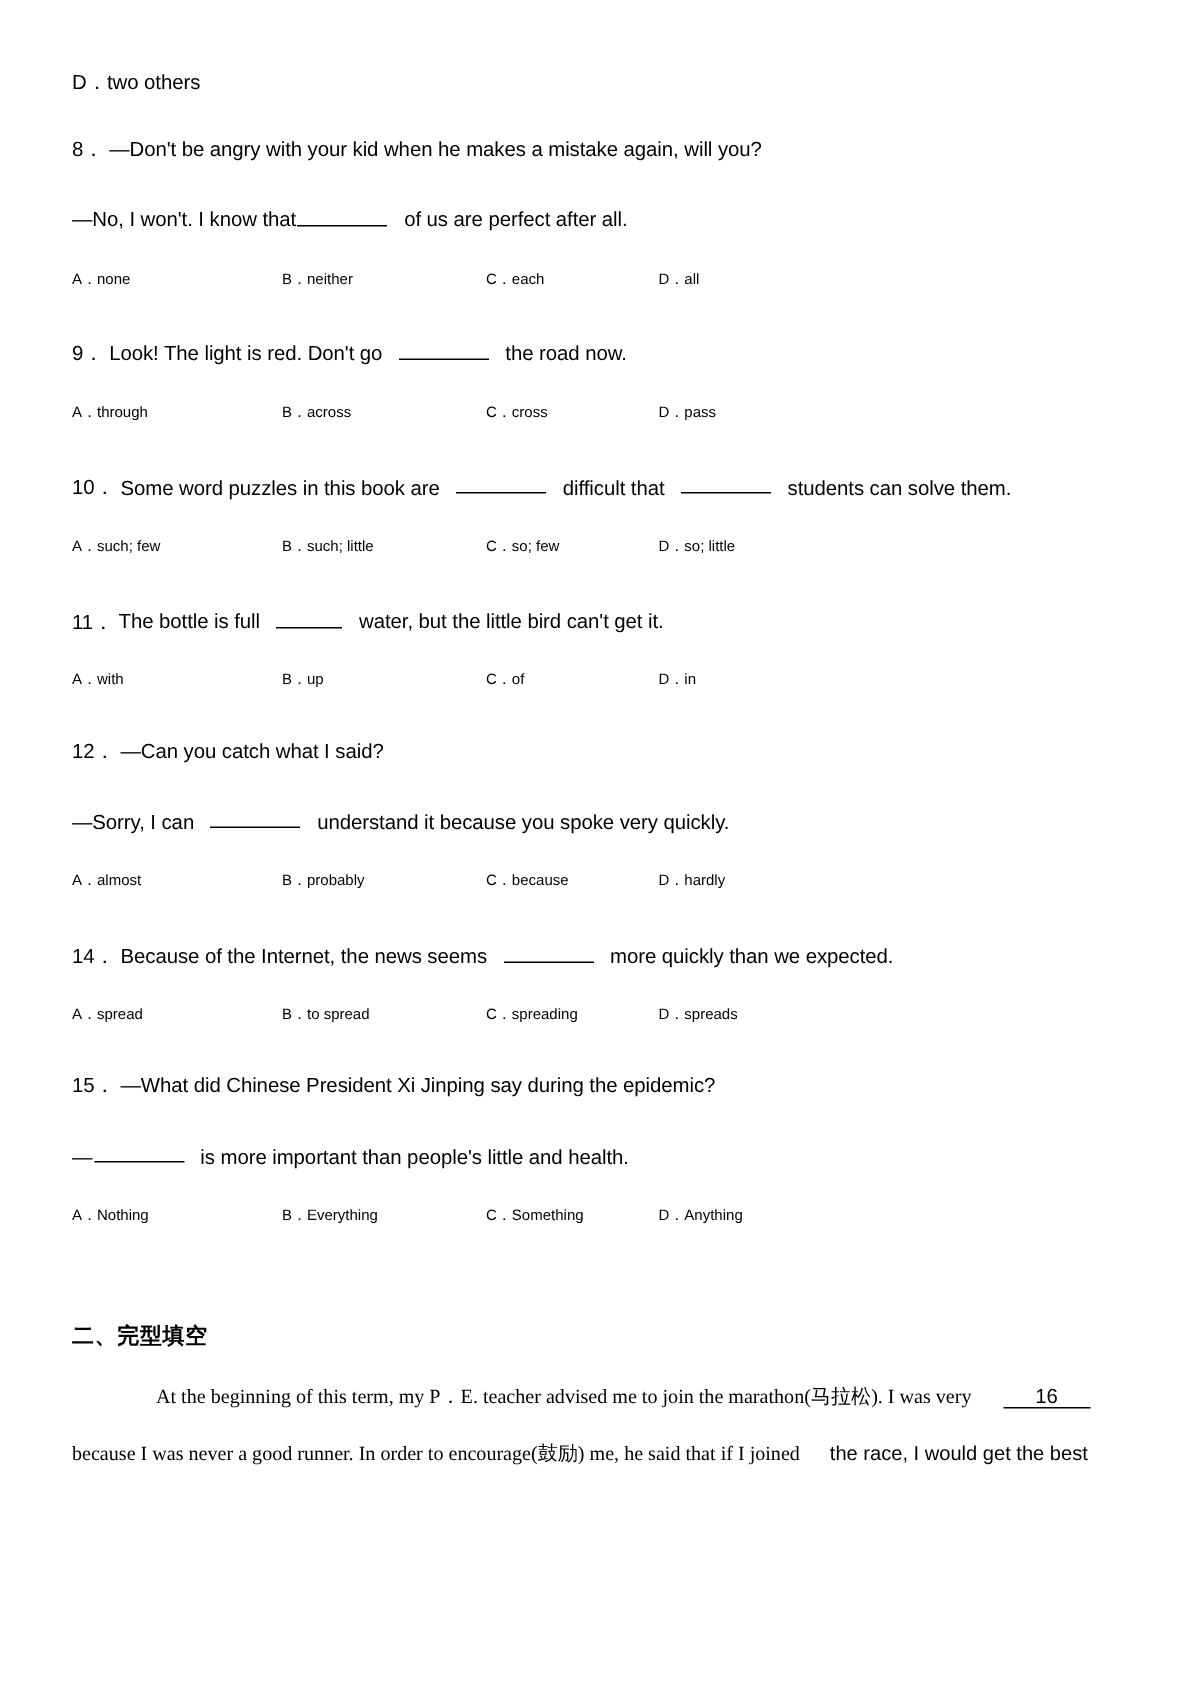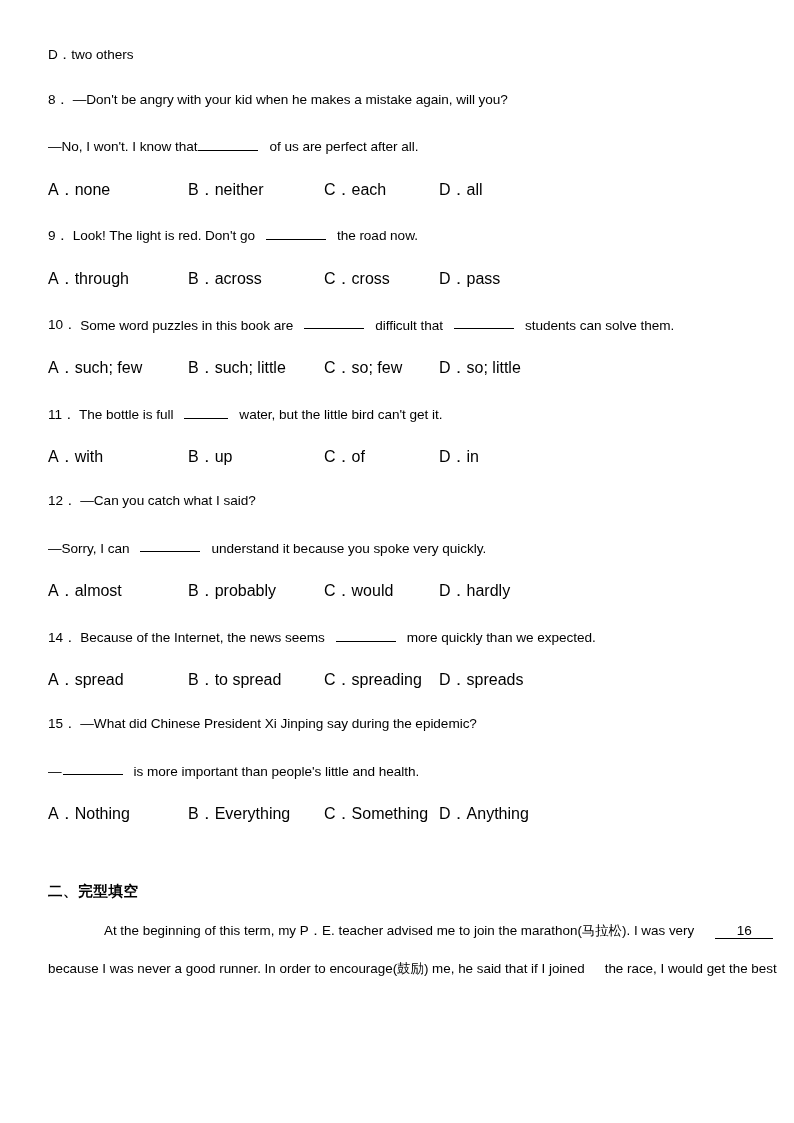--- a/index.html
+++ b/index.html
@@ -34,21 +34,21 @@
   }
   .line.stem { }
   .qnum {
     display: inline-block;
   }
 
   
   .opts {
     height: 44.6px;
     position: relative;
-    font-size: 16px;
+    font-size: 10px;
     line-height: 1;
   }
   .opt {
     position: absolute;
     top: 0;
     white-space: nowrap;
   }
   .opt-a { left: 0px; }
   .opt-b { left: 140px; }
   .opt-c { left: 276px; text-align: center; }
@@ -94,21 +94,21 @@
     height: 38px;
     white-space: nowrap;
   }
   .indent {
     display: inline-block;
     width: 56px;
   }
   .gap-sm { display: inline-block; width: 10px; }
   .gap-md { display: inline-block; width: 20px; }
   .cjk {
-    font-family: Liberation Sans, sans-serif;
+    font-family: Liberation Serif, serif;
   }
 </style>
 </head>
 <body>
 
 <div class="page">
 
   <div class="line">
     <span>D．two others</span>
   </div>
@@ -163,21 +163,21 @@
   <div class="line stem">
     <span class="qnum">12．</span>
     <span>—Can you catch what I said?</span>
   </div>
   <div class="line stem">
     <span>—Sorry, I can</span><span class="gap-sm"></span><span class="blank w-lg"></span><span class="gap-sm"></span><span>understand it because you spoke very quickly.</span>
   </div>
   <div class="opts">
     <span class="opt opt-a"><span class="lt">A．</span><span>almost</span></span>
     <span class="opt opt-b"><span class="lt">B．</span><span>probably</span></span>
-    <span class="opt opt-c"><span class="lt">C．</span><span>would</span></span>
+    <span class="opt opt-c"><span class="lt">C．</span><span>because</span></span>
     <span class="opt opt-d"><span class="lt">D．</span><span>hardly</span></span>
   </div>
 
 
   <div class="line stem">
     <span class="qnum">14．</span>
     <span>Because of the Internet, the news seems</span><span class="gap-sm"></span><span class="blank w-lg"></span><span class="gap-sm"></span><span>more quickly than we expected.</span>
   </div>
   <div class="opts">
     <span class="opt opt-a"><span class="lt">A．</span><span>spread</span></span>

